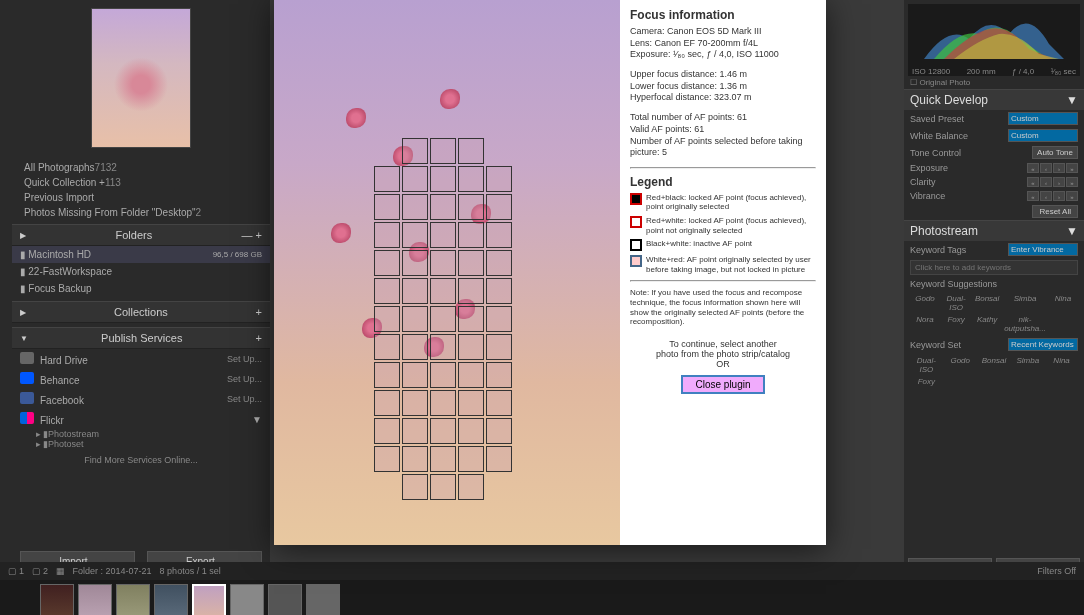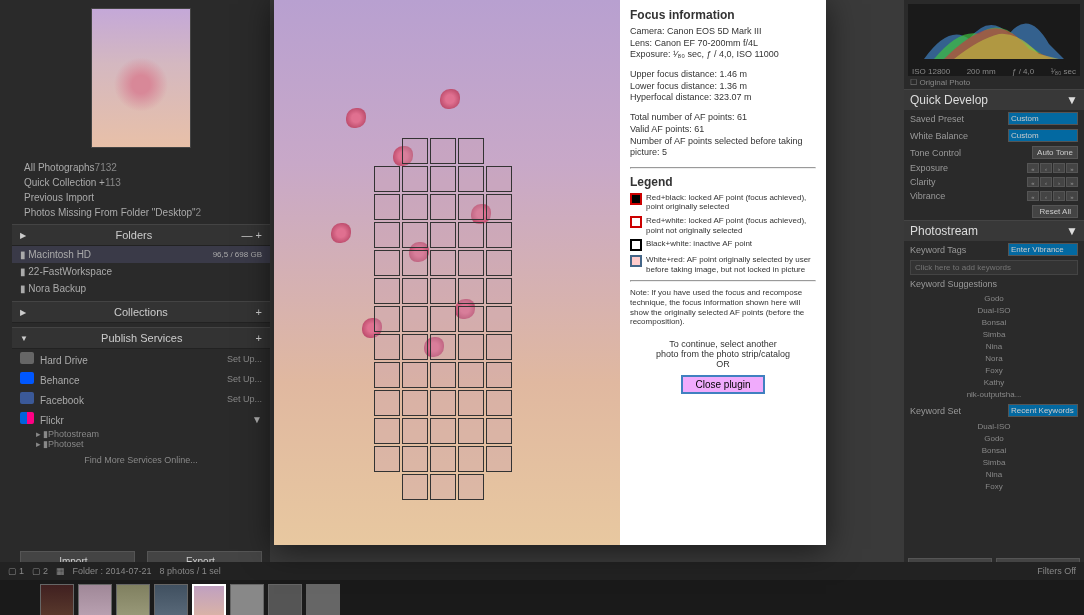--- a/index.html
+++ b/index.html
@@ -30,21 +30,21 @@
 .histo-meta { display: flex; justify-content: space-between; padding: 1px 4px; font-size: 8px; color: #888; }
 .orig-photo { padding: 2px 6px; font-size: 8px; color: #888; }
 .rp-header { background: #383838; color: #ddd; padding: 3px 6px; font-size: 12px; display: flex; justify-content: space-between; align-items: flex-start; border-top: 1px solid #444; }
 .rp-row { display: flex; justify-content: space-between; align-items: center; padding: 2px 6px; color: #999; }
 .rp-row select, .rp-row .combo { background: #0369a1; color: #ccc; border: 1px solid #555; font-size: 8px; padding: 1px 2px; width: 70px; }
 .mini-btns { display: flex; gap: 1px; }
 .mini-btns span { width: 12px; height: 10px; background: #444; border: 1px solid #555; font-size: 6px; text-align: center; line-height: 10px; }
 .reset-all { text-align: right; padding: 2px 6px; }
 .reset-all button { background: #444; color: #ccc; border: 1px solid #555; font-size: 8px; padding: 1px 6px; }
 .kw-input { background: #333; border: 1px solid #444; color: #777; padding: 2px 4px; margin: 2px 6px; font-size: 8px; }
-.kw-grid { display: grid; grid-template-columns: 1fr; gap: 1px; padding: 2px 6px; }
+.kw-grid { display: grid; grid-template-columns: 1fr 1fr 1fr 1fr 1fr; gap: 1px; padding: 2px 6px; font-style: italic; }
 .kw-grid span { text-align: center; color: #888; padding: 1px; font-size: 8px; }
 .sync-row { display: flex; gap: 4px; padding: 4px; margin-top: auto; }
 .sync-row button { flex: 1; background: #444; color: #ccc; border: 1px solid #555; font-size: 9px; padding: 3px; }
 .filmstrip { height: 50px; background: #1a1a1a; display: flex; align-items: center; padding: 0 40px; gap: 4px; position: relative; }
 .fs-thumb { width: 34px; height: 42px; background: #555; border: 1px solid #666; position: relative; }
 .fs-thumb.sel { border: 2px solid #fff; }
 .status-bar { position: absolute; top: -18px; left: 0; right: 0; height: 18px; background: #222; display: flex; align-items: center; padding: 0 8px; font-size: 9px; color: #888; gap: 8px; }
 .status-bar .r { margin-left: auto; }
 .modal { position: absolute; left: 274px; top: 0; width: 552px; height: 545px; background: #fff; box-shadow: 0 4px 30px rgba(0,0,0,0.6); display: flex; z-index: 100; }
 .modal-img { width: 346px; background: linear-gradient(180deg, #b8a0d0 0%, #c8a8c8 30%, #e0b8a0 70%, #e8c8a0 100%); position: relative; }
@@ -93,21 +93,21 @@
         <span>— +</span>
       </div>
     <div class="folder-row sel">
         <span>▮ <span>Macintosh HD</span></span>
         <span style="font-size:8px">96,5 / 698 GB</span>
       </div>
     <div class="folder-row">
         <span>▮ <span>22-FastWorkspace</span></span>
       </div>
     <div class="folder-row">
-        <span>▮ <span>Nora Backup</span></span>
+        <span>▮ <span>Focus Backup</span></span>
       </div>
     <div class="panel-header">
         <span class="tri">▶</span>
         <span>Collections</span>
         <span>+</span>
       </div>
     <div class="panel-header">
         <span class="tri">▼</span>
         <span>Publish Services</span>
         <span>+</span>

